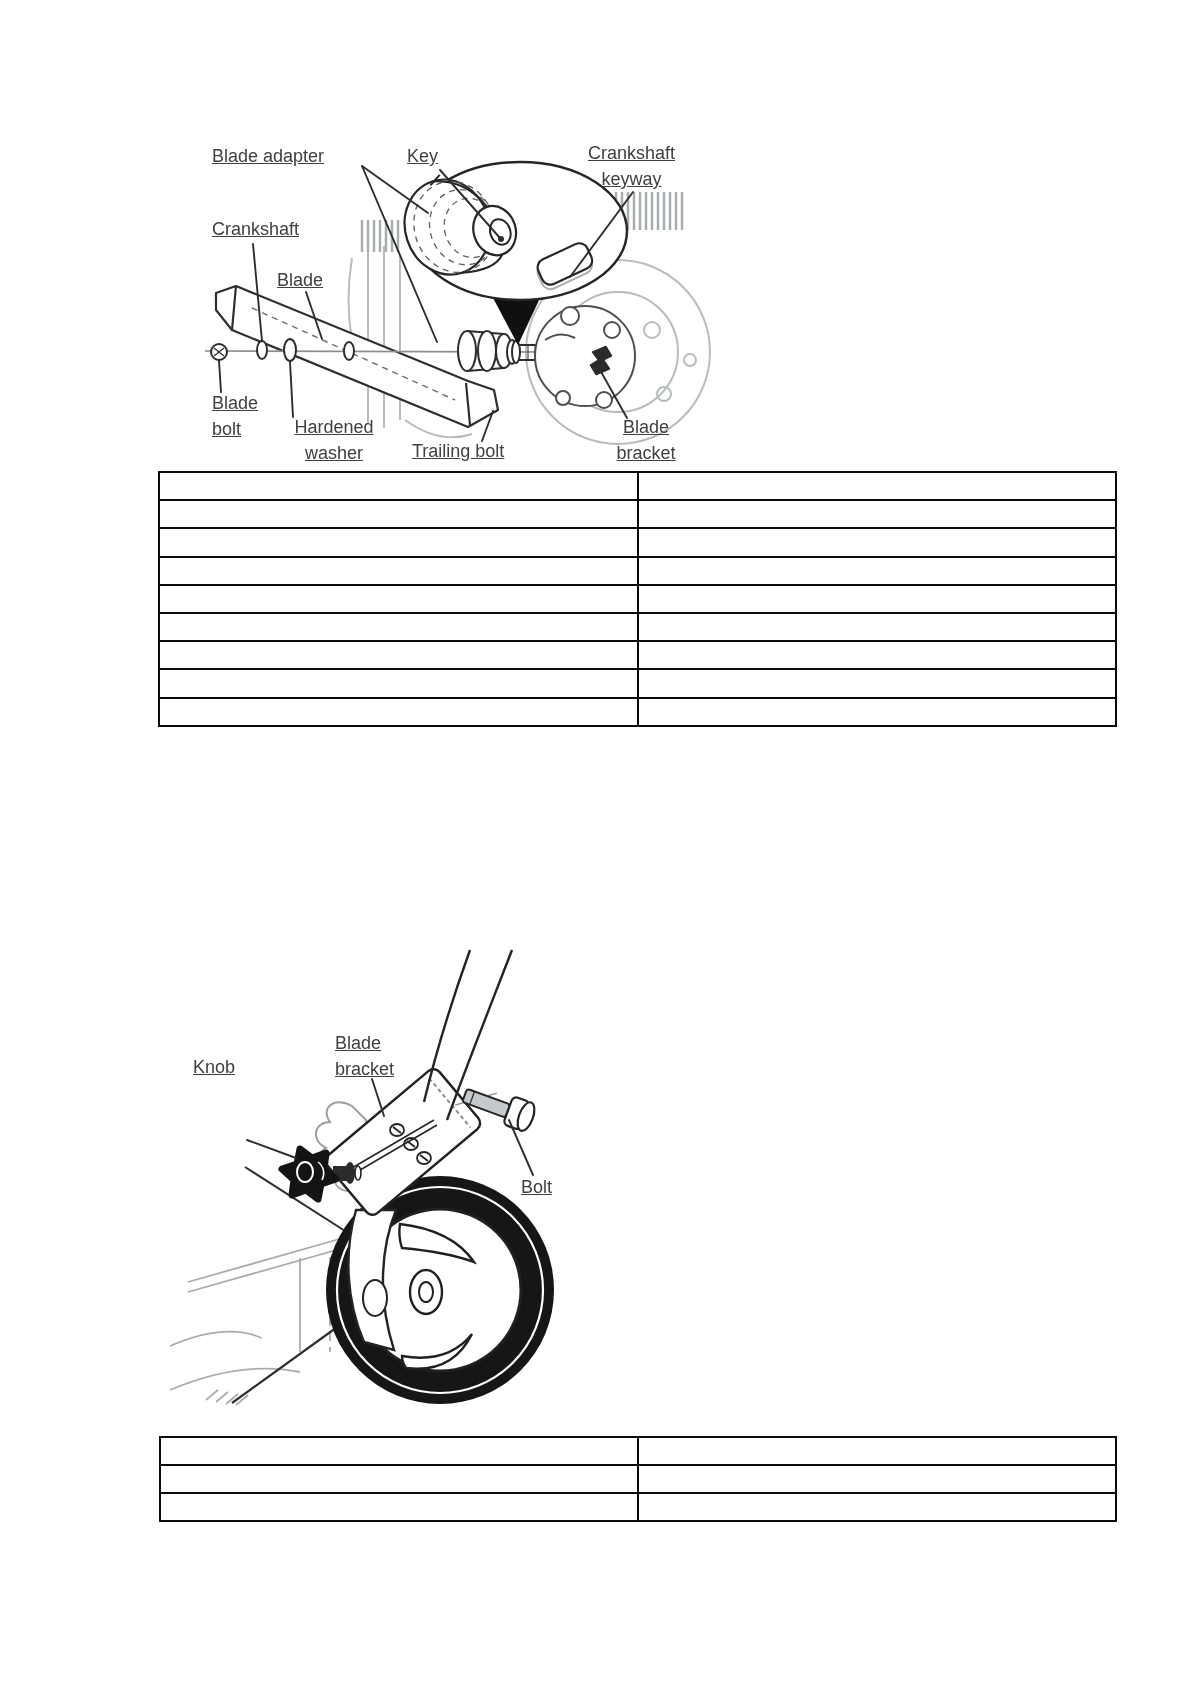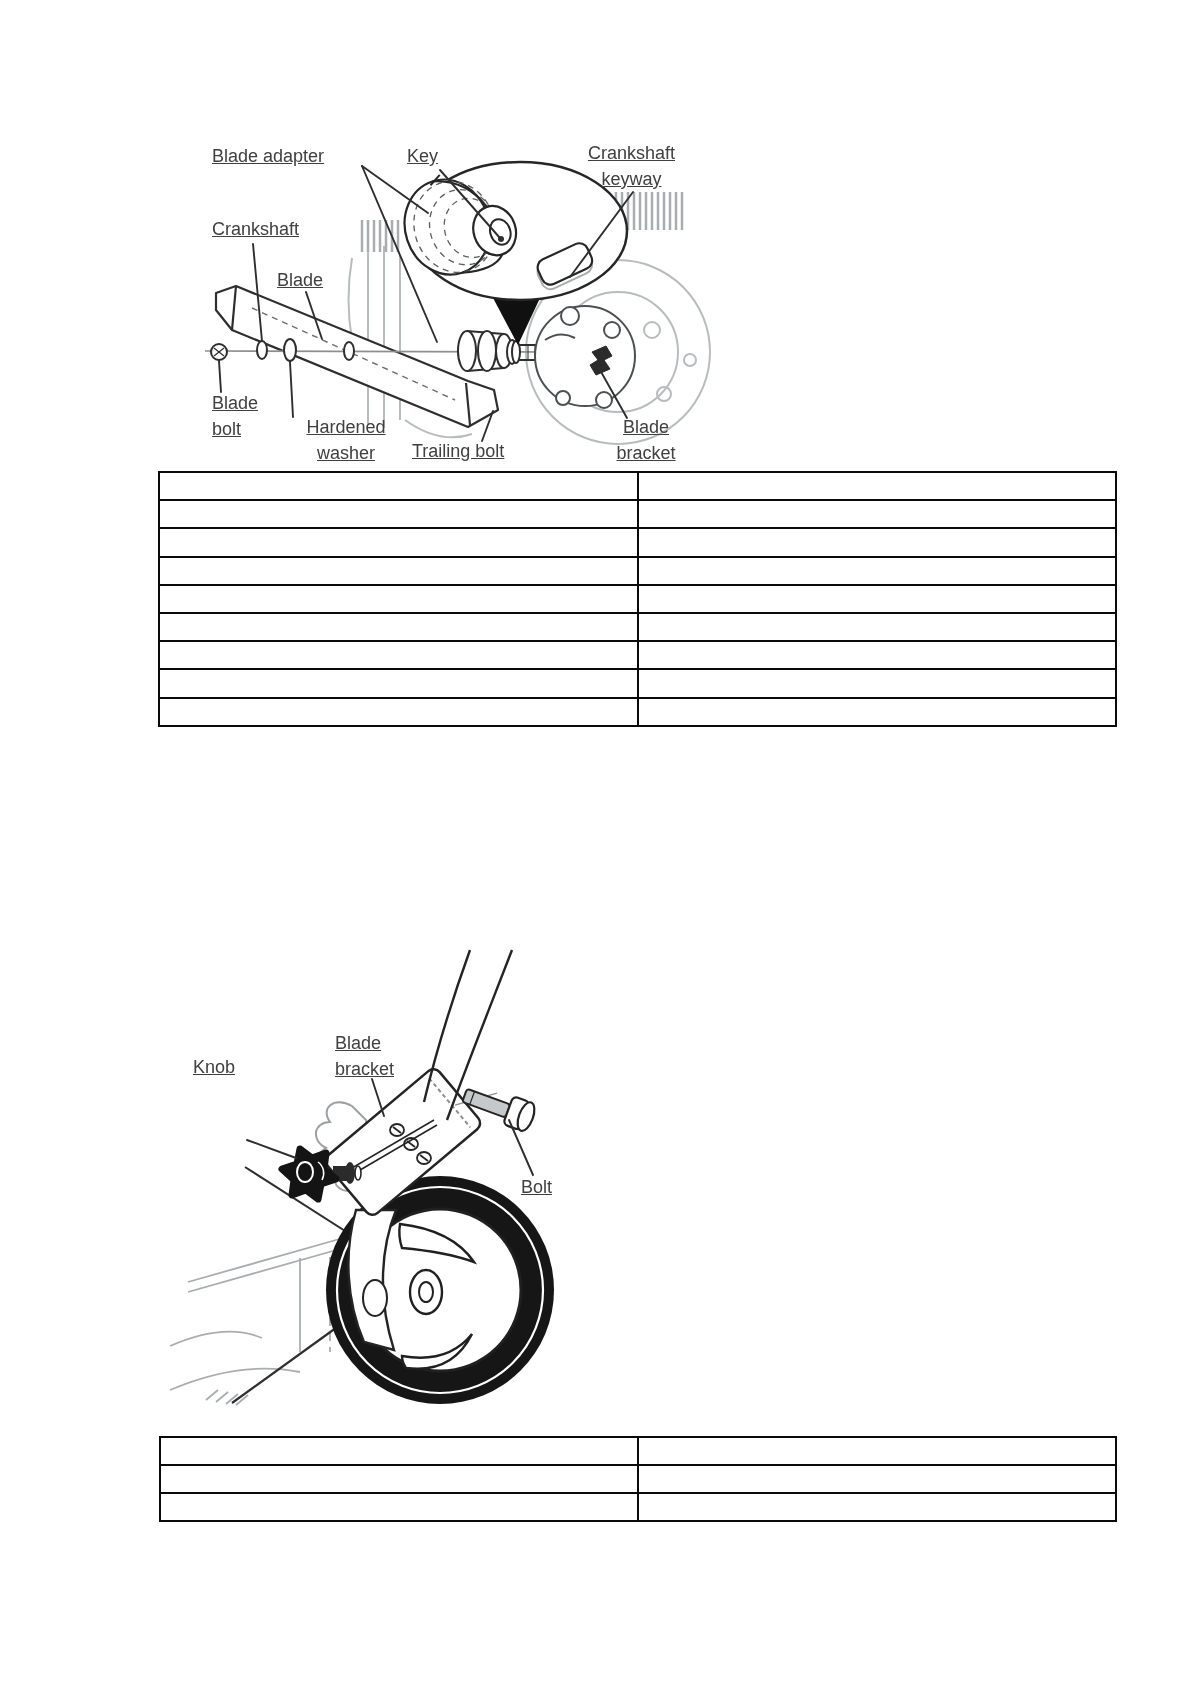--- a/index.html
+++ b/index.html
@@ -6,21 +6,21 @@
   body{
     width:1190px;height:1684px;position:relative;background:#ffffff;
     font-family:"Liberation Sans",sans-serif;overflow:hidden;
   }
   .lbl{
     position:absolute;font-size:18px;line-height:26px;color:#404040;
     white-space:nowrap;
     text-decoration:underline;
   }
   .lbl.r{text-align:center;}
-  .lbl.c{text-align:center;margin-left:12px;}
+  .lbl.c{text-align:center;}
   svg.art{position:absolute;left:0;top:0;}
   table.parts{
     position:absolute;border-collapse:collapse;table-layout:fixed;
     background:#ffffff;
   }
   table.parts td{
     border:2px solid #0a0a0a;padding:0;
     font-size:20px;color:#333;
   }
   #tbl-upper{left:158px;top:471px;width:959px;}

